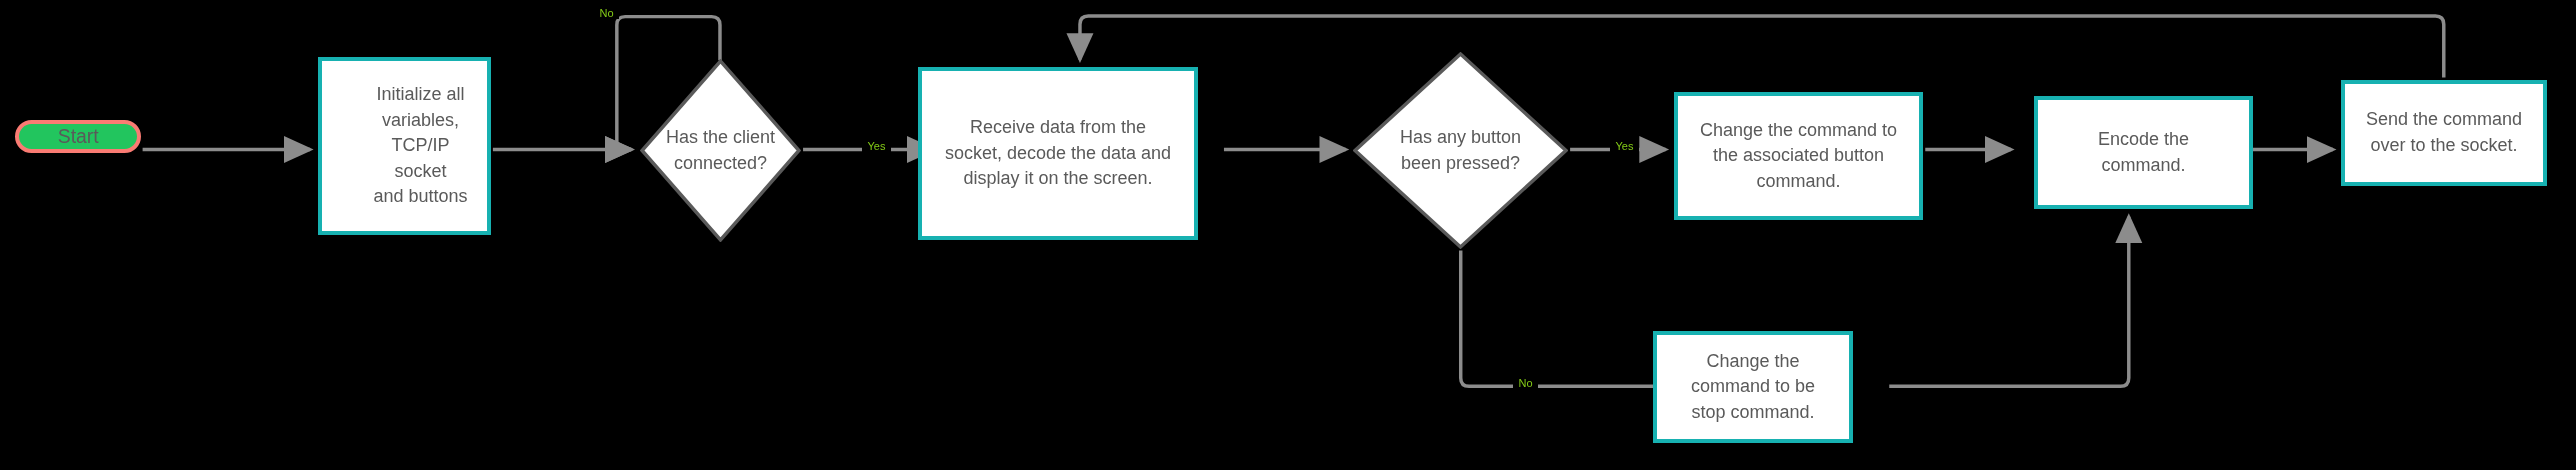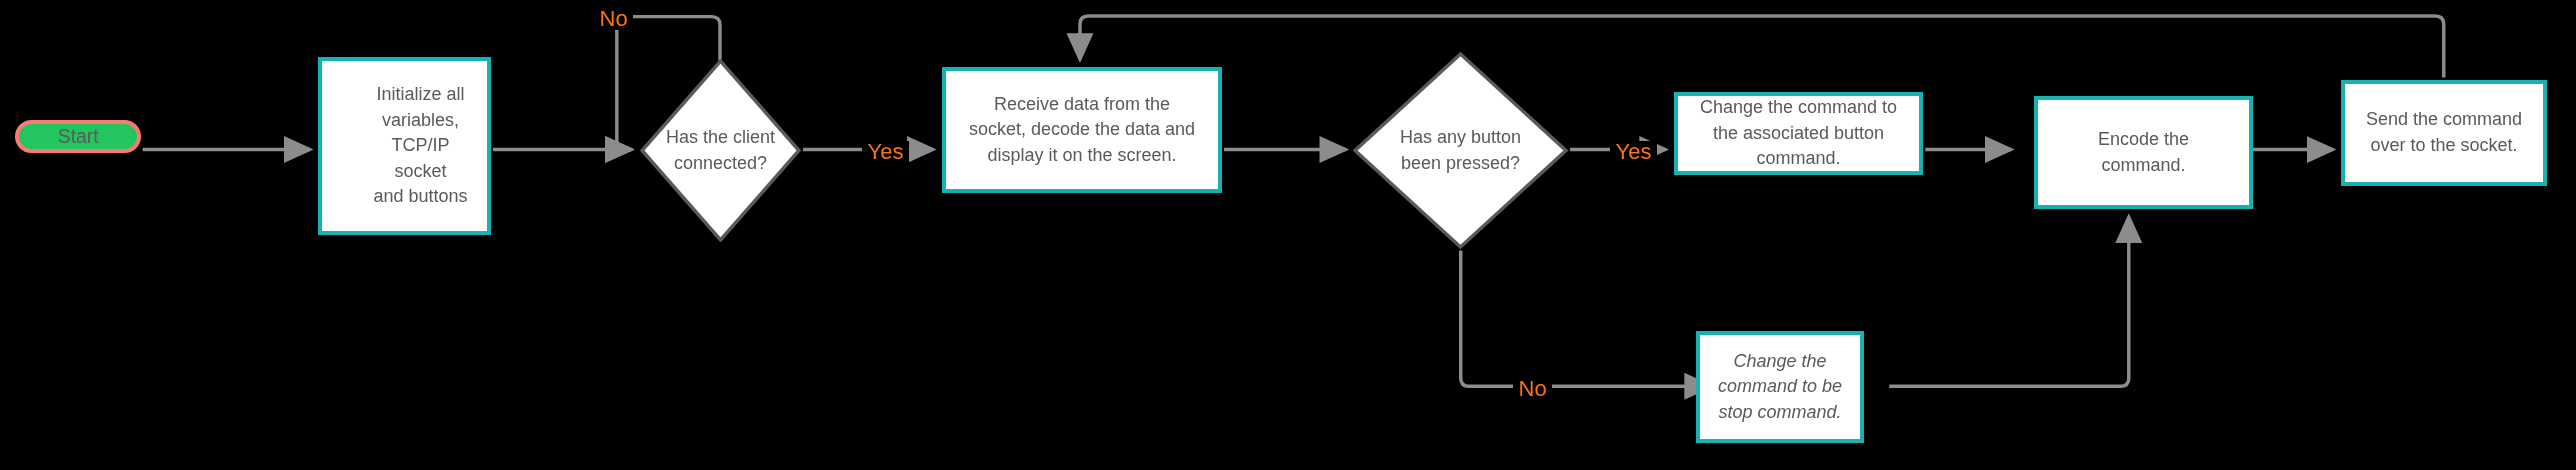--- a/index.html
+++ b/index.html
@@ -66,22 +66,22 @@
     height: 100%;
   }
   .decision .label {
     position: relative;
     z-index: 2;
     padding: 0 5.5px;
     text-align: center;
   }
   .edge-label {
     position: absolute;
-    color: #f97316;
-    font-size: 22px;
+    color: #84cc16;
+    font-size: 11px;
     font-family: "Liberation Sans", sans-serif;
     background: #000000;
     padding: 0 5.5px;
     line-height: 1;
     white-space: nowrap;
   }
 </style>
 </head>
 <body>
 
@@ -132,51 +132,51 @@
   </div>
 
   <div class="node decision" style="left:640px; top:59px; width:161px; height:183px;">
     <svg class="diamond-svg" viewBox="0 0 232 265" preserveAspectRatio="none" xmlns="http://www.w3.org/2000/svg">
       <polygon points="116,3 229,132.5 116,262 3,132.5" fill="#ffffff" stroke="#5a5a5a" stroke-width="5"></polygon>
     </svg>
     <span class="label">Has the client
 connected?</span>
   </div>
 
-  <div class="node process" style="left:942px; top:67px; width:280px; height:126px;justify-content:flex-end;">
+  <div class="node process" style="left:918px; top:67px; width:280px; height:173px;justify-content:flex-end;">
     <span class="label">Receive data from the
 socket, decode the data and
 display it on the screen.</span>
   </div>
 
   <div class="node decision" style="left:1353px; top:52px; width:215px; height:197px;">
     <svg class="diamond-svg" viewBox="0 0 310 285" preserveAspectRatio="none" xmlns="http://www.w3.org/2000/svg">
       <polygon points="155,3 307,142.5 155,282 3,142.5" fill="#ffffff" stroke="#5a5a5a" stroke-width="5"></polygon>
     </svg>
     <span class="label">Has any button
 been pressed?</span>
   </div>
 
-  <div class="node process" style="left:1674px; top:92px; width:249px; height:83px;">
+  <div class="node process" style="left:1674px; top:92px; width:249px; height:128px;">
     <span class="label">Change the command to
 the associated button
 command.</span>
   </div>
 
   <div class="node process" style="left:2019px; top:96px; width:219px; height:113px;margin-left:15px;">
     <span class="label">Encode the
 command.</span>
   </div>
 
   <div class="node process" style="left:2341px; top:80px; width:206px; height:106px;">
     <span class="label">Send the command
 over to the socket.</span>
   </div>
 
-  <div class="node process" style="left:1696px; top:331px; width:168px; height:112px;font-style:italic;">
+  <div class="node process" style="left:1653px; top:331px; width:200px; height:112px;">
     <span class="label">Change the
 command to be
 stop command.</span>
   </div>
 
   <div class="edge-label" style="left:594px; top:8.3px;">No</div>
 
   <div class="edge-label" style="left:862px; top:141px;">Yes</div>
 
   <div class="edge-label" style="left:1610px; top:141px;">Yes</div>

